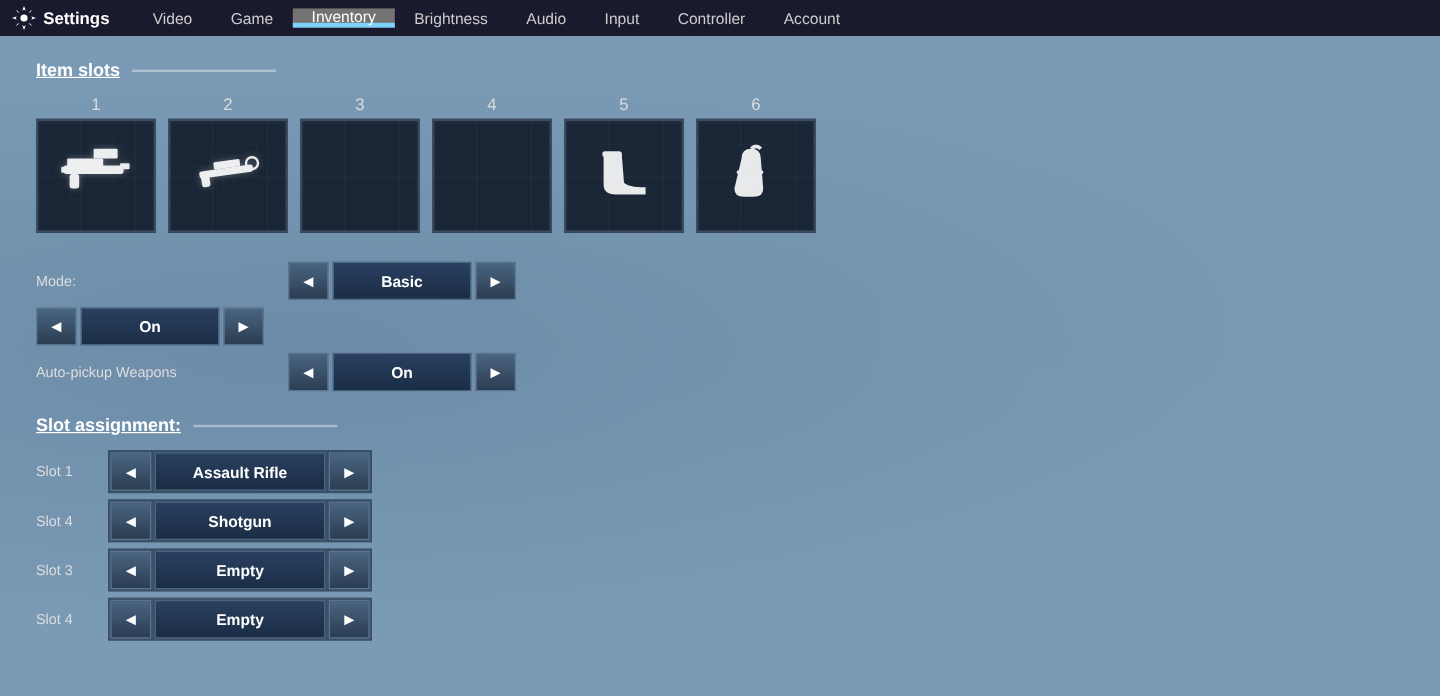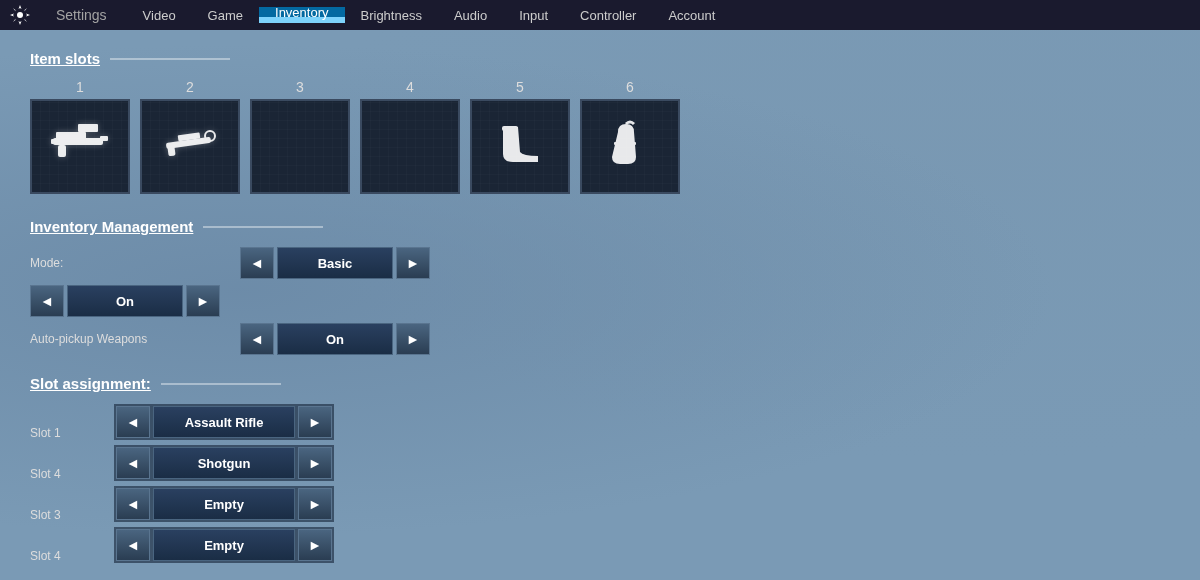--- a/index.html
+++ b/index.html
@@ -26,43 +26,42 @@
       display: flex;
       align-items: center;
       gap: 6px;
       margin-right: 20px;
     }
     .logo-icon {
       width: 20px;
       height: 20px;
     }
     .logo-text {
-      color: #a3a3a3;
+      color: #ffffff;
       font-size: 14px;
-      font-weight: normal;
-      margin-left: 20px;
+      font-weight: bold;
     }
     .nav-items {
       display: flex;
       gap: 0;
     }
     .nav-item {
       color: #ccc;
       font-size: 13px;
       padding: 0 16px;
       height: 16px;
       display: flex;
       align-items: center;
       cursor: pointer;
       text-decoration: none;
     }
     .nav-item.active {
-      background: #0369a1;
-      color: #fff;
-      border-bottom: 6px solid #7dd3fc;
+      background: #737373;
+      color: #fff;
+      border-bottom: 4px solid #7dd3fc;
     }
 
     
     .main-content {
       padding: 20px 30px;
       height: calc(580px - 30px);
       overflow-y: auto;
     }
 
     
@@ -177,23 +176,23 @@
       justify-content: center;
       text-align: center;
     }
 
     
     .slot-assignment {
       margin-top: 10px;
     }
     .slot-row {
       display: flex;
-      align-items: flex-end;
+      align-items: center;
       margin-bottom: 5px;
-      gap: 24px;
+      gap: 0;
     }
     .slot-label {
       color: #ddd;
       font-size: 12px;
       width: 60px;
       flex-shrink: 0;
     }
     .slot-control-group {
       display: flex;
       align-items: center;
@@ -315,21 +314,20 @@
               <path d="M28 12 Q32 8 36 12" fill="none" stroke="white" stroke-width="3"></path>
               <rect x="16" y="30" width="22" height="3" rx="1"></rect>
             </svg>
           </span>
         </div>
       </div>
     </div>
   </div>
 
   <div class="section-divider">
-    <div class="section-title">Inventory Management</div>
     <div class="settings-table">
 
       <div class="settings-row">
         <span class="settings-label">Mode:</span>
         <div class="control-group">
           <button class="arrow-btn">◄</button>
           <div class="value-display">Basic</div>
           <button class="arrow-btn">►</button>
         </div>
       </div>

